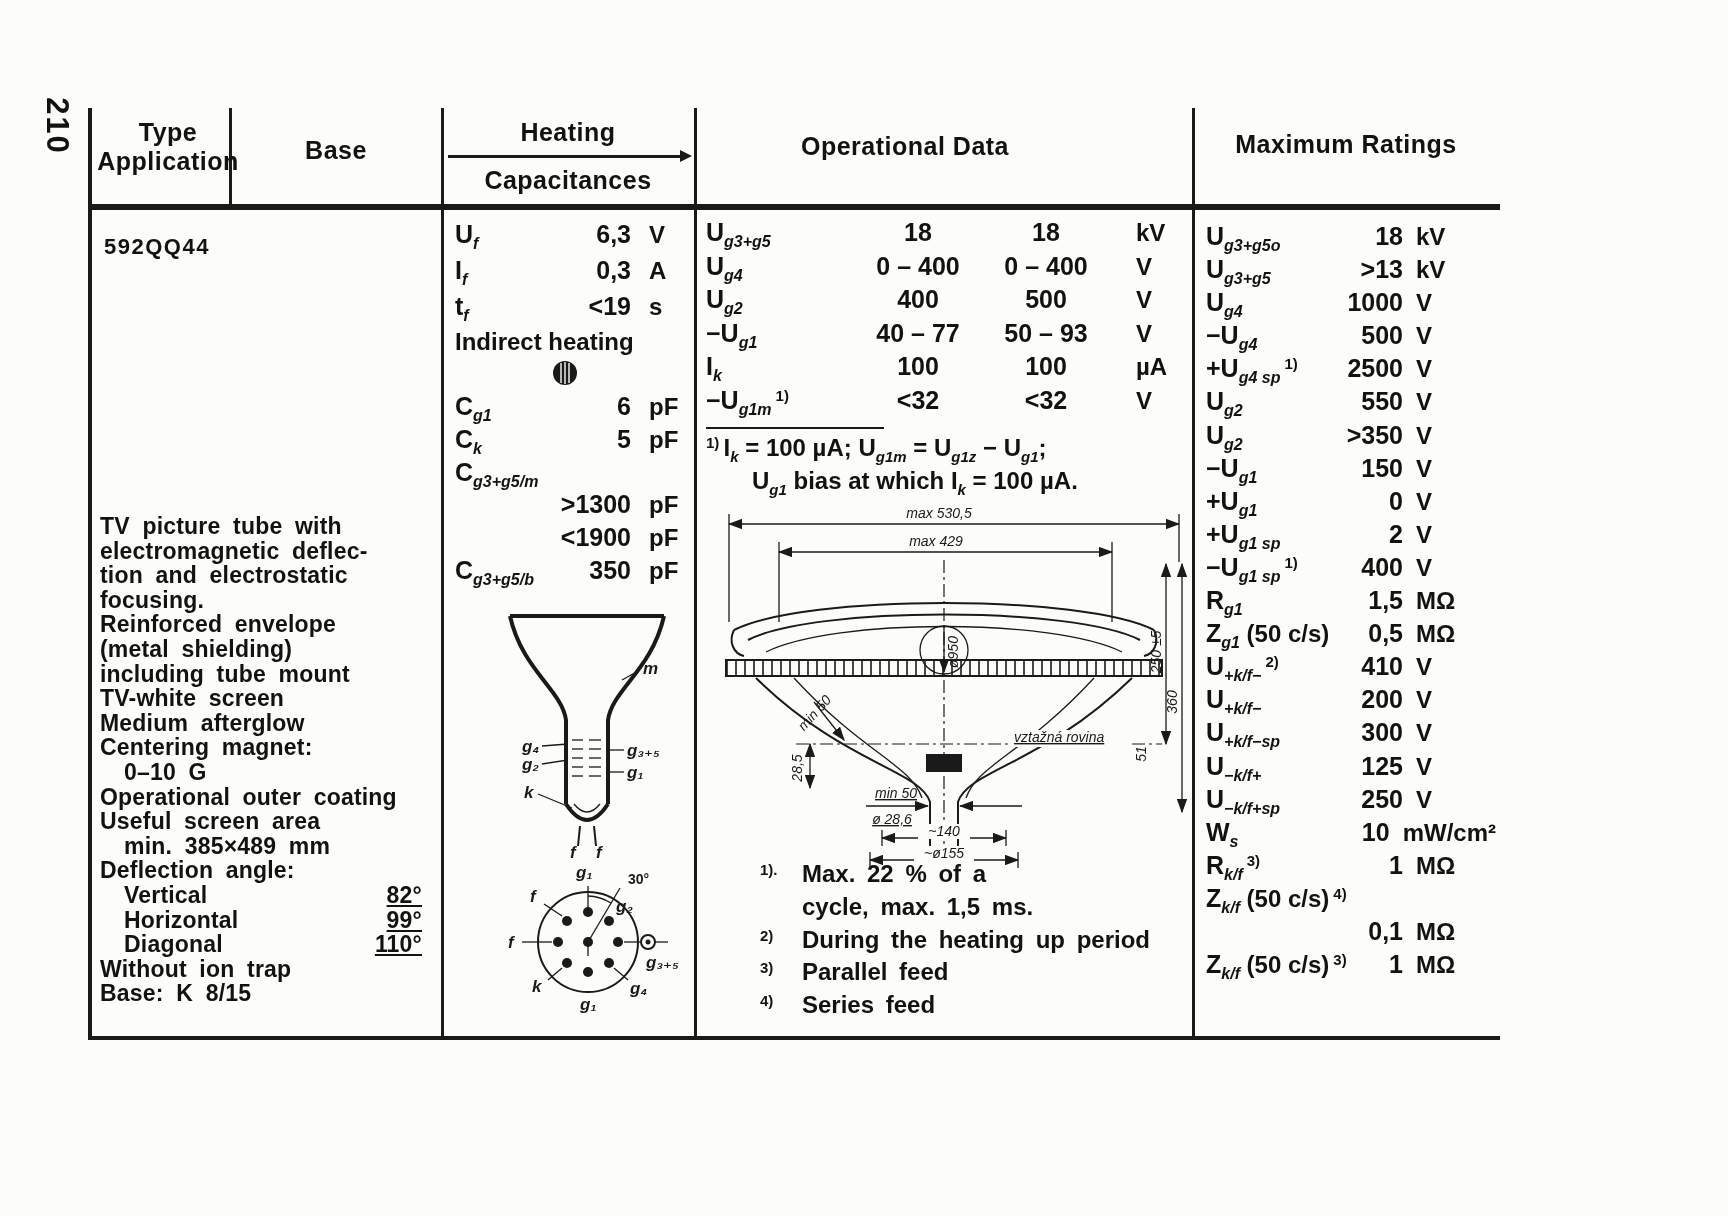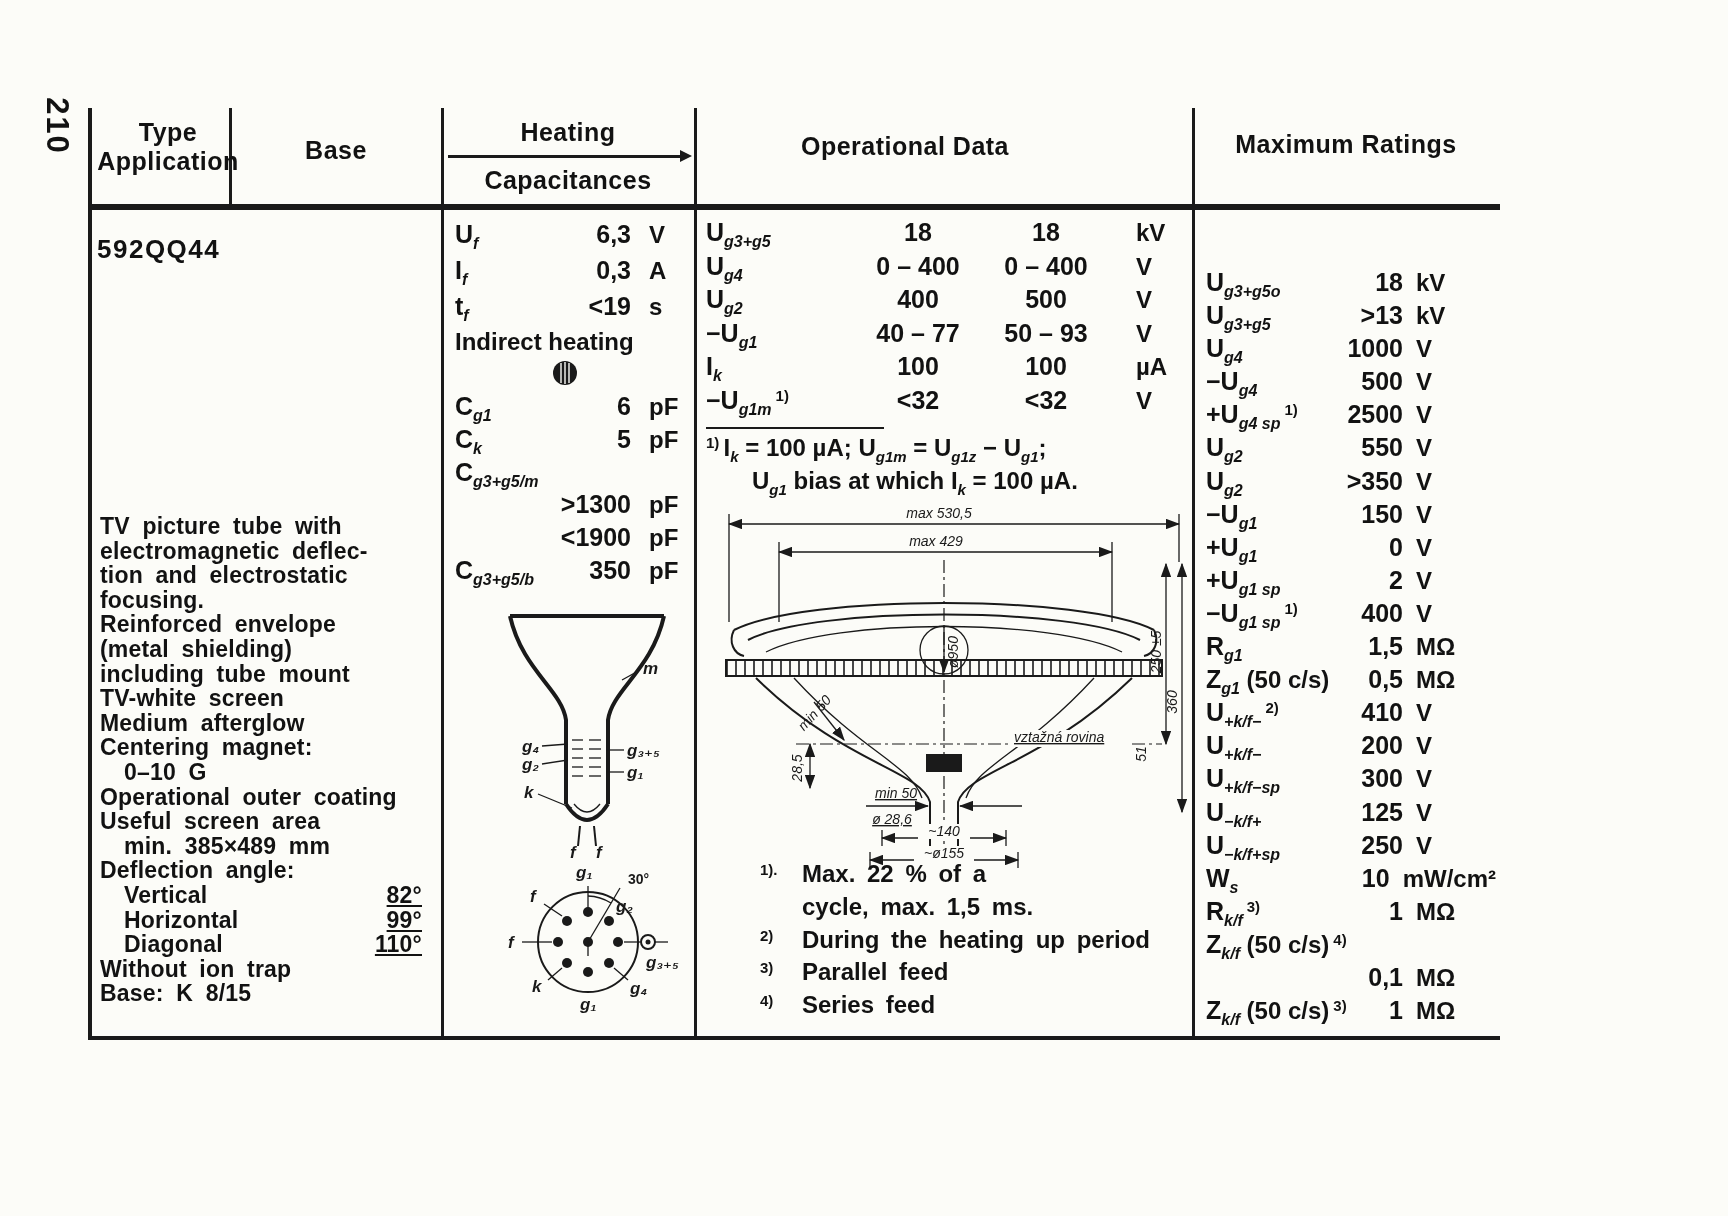--- a/index.html
+++ b/index.html
@@ -4,21 +4,21 @@
 <style>
   html,body{margin:0;padding:0;background:#e8e8e4;}
   .sheet{position:relative;width:1728px;height:1216px;background:#fcfcf8;color:#121212;
          font-family:"Liberation Sans","DejaVu Sans",sans-serif;overflow:hidden;}
   .line{position:absolute;background:#1a1a1a;}
   .abs{position:absolute;}
   .ctr{text-align:center;}
   .hdr{font-weight:bold;font-size:25px;letter-spacing:.5px;}
   .pagenum{position:absolute;left:28px;top:108px;font-size:31px;font-weight:bold;
            transform:rotate(90deg);transform-origin:center;letter-spacing:2px;}
-  .typename{position:absolute;left:97px;top:234px;font-size:26px;font-weight:bold;letter-spacing:1.5px;}
+  .typename{position:absolute;left:104px;top:234px;font-size:22px;font-weight:bold;letter-spacing:1.5px;}
 
   
   #desc{position:absolute;left:100px;top:514px;width:322px;font-size:23px;font-weight:bold;
         letter-spacing:.2px;word-spacing:6px;}
   .drow{display:flex;min-height:24.6px;line-height:24.6px;}
   .drow.indent{padding-left:24px;}
   .dval{margin-left:auto;word-spacing:0;text-decoration:underline;}
 
   
   .lm{font-size:25px;font-weight:bold;}
@@ -45,21 +45,21 @@
   .fnparts .sub{font-size:15px;font-style:italic;vertical-align:-6px;}
   .fnparts .sup{font-size:15px;vertical-align:8px;}
 
   #footnotes{position:absolute;left:760px;top:860px;width:445px;}
   .fnrow{display:flex;height:32.8px;align-items:baseline;font-size:24px;font-weight:bold;}
   .fnsup{flex:0 0 42px;font-size:15px;vertical-align:8px;position:relative;top:-7px;}
   .fntext{word-spacing:5px;white-space:nowrap;}
 
   #max-rows{position:absolute;left:1206px;top:222px;width:290px;}
   .mrow{display:flex;height:33.1px;align-items:baseline;}
-  .mlbl{flex:0 0 auto;white-space:nowrap;margin-top:46px;}
+  .mlbl{flex:0 0 auto;white-space:nowrap;}
   .mval{margin-left:auto;font-size:25px;font-weight:bold;text-align:right;}
   .munit{flex:0 0 80px;text-align:left;padding-left:13px;font-size:24px;font-weight:bold;white-space:nowrap;}
 
   svg{position:absolute;overflow:visible;}
   svg text{font-family:"Liberation Sans","DejaVu Sans",sans-serif;fill:#1a1a1a;}
   .dwg{stroke:#1a1a1a;fill:none;stroke-width:2;}
   .dwg-thick{stroke:#1a1a1a;fill:none;stroke-width:4;}
   .thin{stroke:#1a1a1a;fill:none;stroke-width:1.3;}
   .cl{stroke:#1a1a1a;fill:none;stroke-width:1.2;stroke-dasharray:13 4 3 4;}
   .dimtxt{font-size:14px;font-style:italic;}

